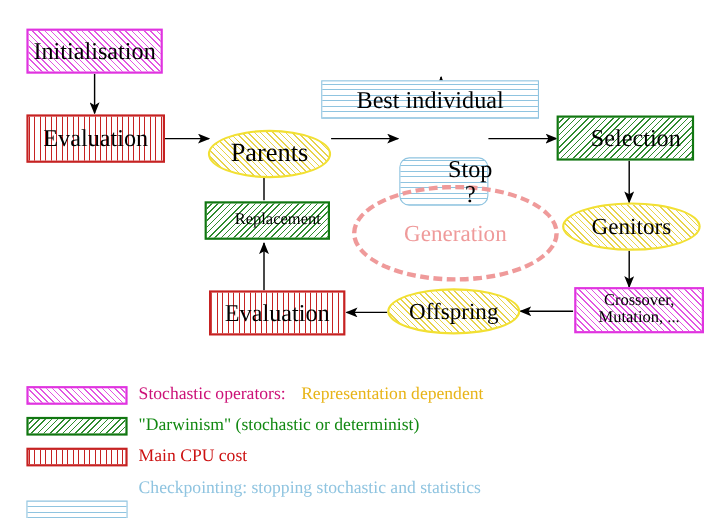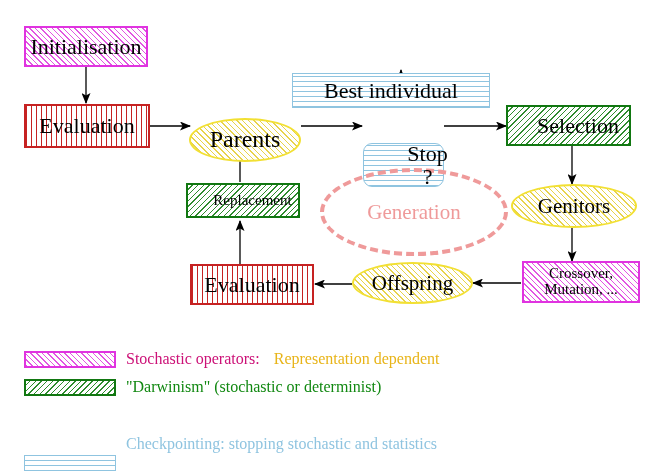--- a/index.html
+++ b/index.html
@@ -158,20 +158,24 @@
       <div class="lg-text">
         <span style="color:#CC1177;">Stochastic operators:</span><span class="t2" style="color:#E8B418;">Representation dependent</span>
       </div>
     </div>
 
     <div class="lg-row" style="top:38px;">
       <div class="lg-swatch hatch-green"></div>
       <div class="lg-text" style="color:#118811;">"Darwinism" (stochastic or determinist)</div>
     </div>
 
+    <div class="lg-row" style="top:66px;">
+      <div class="lg-swatch hatch-red"></div>
+      <div class="lg-text" style="color:#CC1111;">Main CPU cost</div>
+    </div>
 
     <div class="lg-row" style="top:95px;">
       <div class="lg-swatch hatch-blue"></div>
       <div class="lg-text" style="color:#8FC4E0;">Checkpointing: stopping stochastic and statistics</div>
     </div>
 
   </div>
 
 </div>
 

